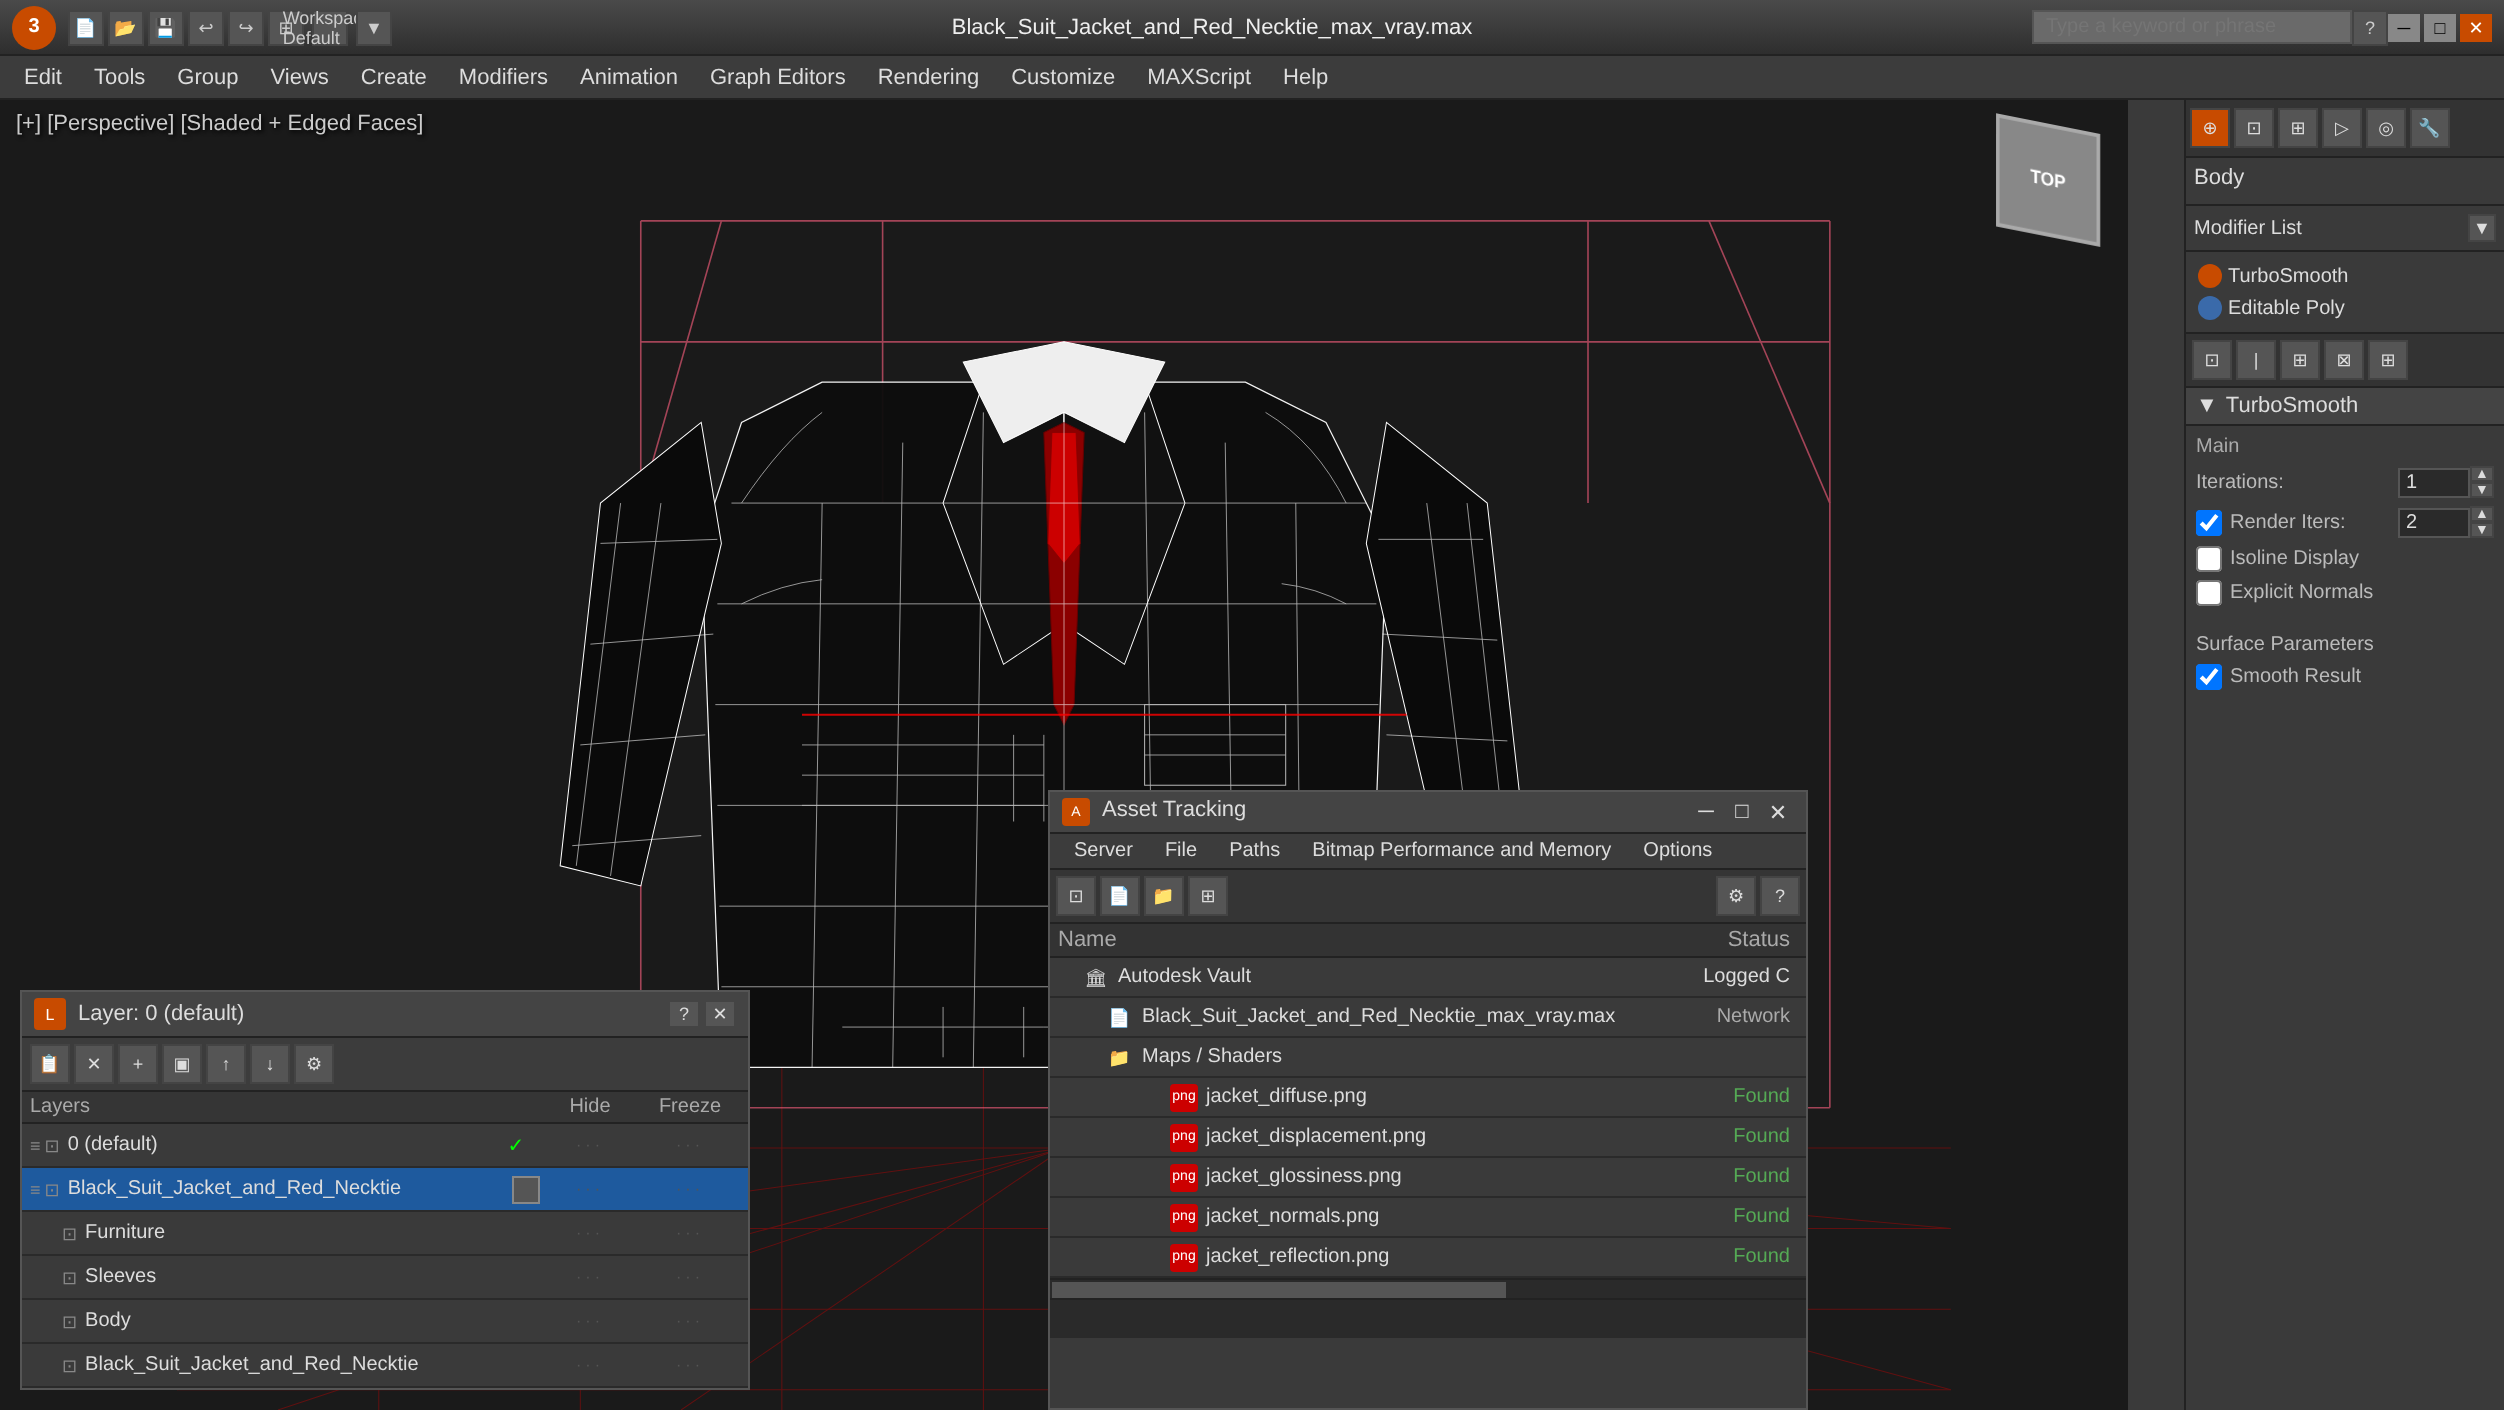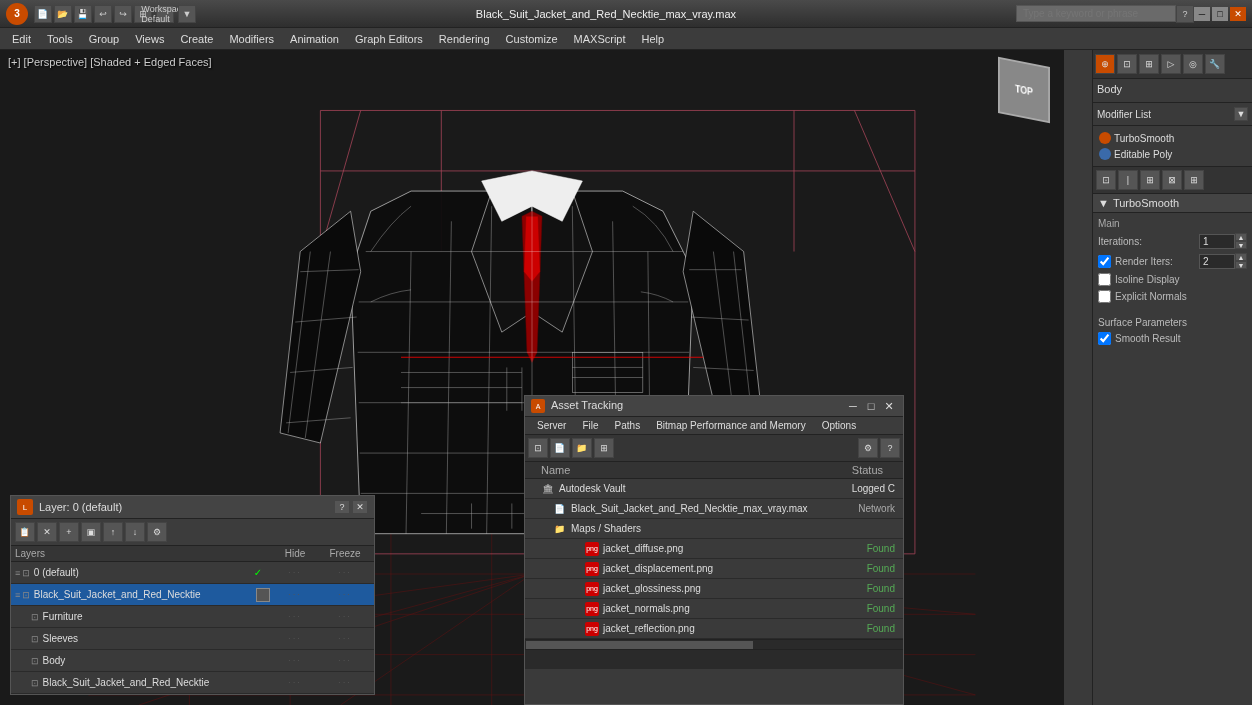--- a/index.html
+++ b/index.html
@@ -159,21 +159,21 @@
     #asset-panel .ap-menu span { padding: 3px 8px; font-size: 10px; color: #ddd; cursor: pointer; }
     #asset-panel .ap-toolbar {
       display: flex; gap: 2px; padding: 3px; background: #353535;
       border-bottom: 1px solid #222;
     }
     #asset-panel .ap-toolbar span {
       width: 20px; height: 20px; background: #555; border: 1px solid #444;
       display: flex; align-items: center; justify-content: center; font-size: 9px; cursor: pointer;
     }
     #asset-panel .ap-toolbar .spacer { flex: 1; background: transparent; border: none; }
-    .ap-table-header { display: flex; padding: 2px 16px; background: #333; border-bottom: 1px solid #222; }
+    .ap-table-header { display: flex; padding: 2px 4px; background: #333; border-bottom: 1px solid #222; }
     .ap-table-header .aph-name { flex: 1; color: #aaa; }
     .ap-table-header .aph-status { width: 70px; color: #aaa; text-align: right; padding-right: 4px; }
     .ap-row { display: flex; align-items: center; padding: 2px 4px; border-bottom: 1px solid #2a2a2a; min-height: 20px; }
     .ap-row.indent1 { padding-left: 16px; }
     .ap-row.indent2 { padding-left: 28px; }
     .ap-row.indent3 { padding-left: 60px; }
     .ap-row .apc-icon { width: 14px; height: 14px; margin-right: 4px; flex-shrink: 0; display: flex; align-items: center; justify-content: center; font-size: 9px; }
     .ap-row .apc-name { flex: 1; color: #ddd; font-size: 10px; }
     .ap-row .apc-status { width: 70px; color: #ddd; font-size: 10px; text-align: right; padding-right: 4px; }
     .ap-row .apc-status.found { color: #5a5; }

